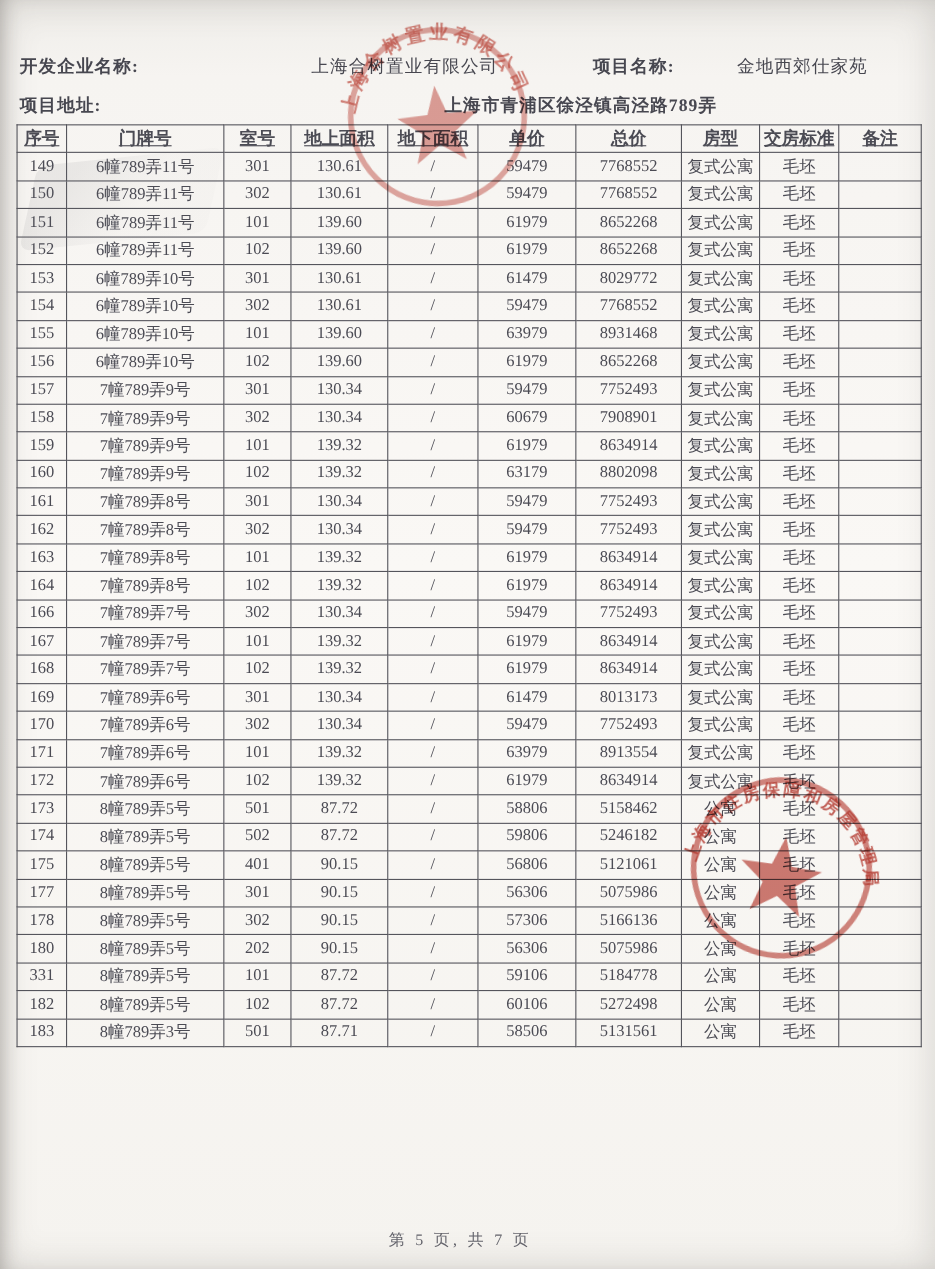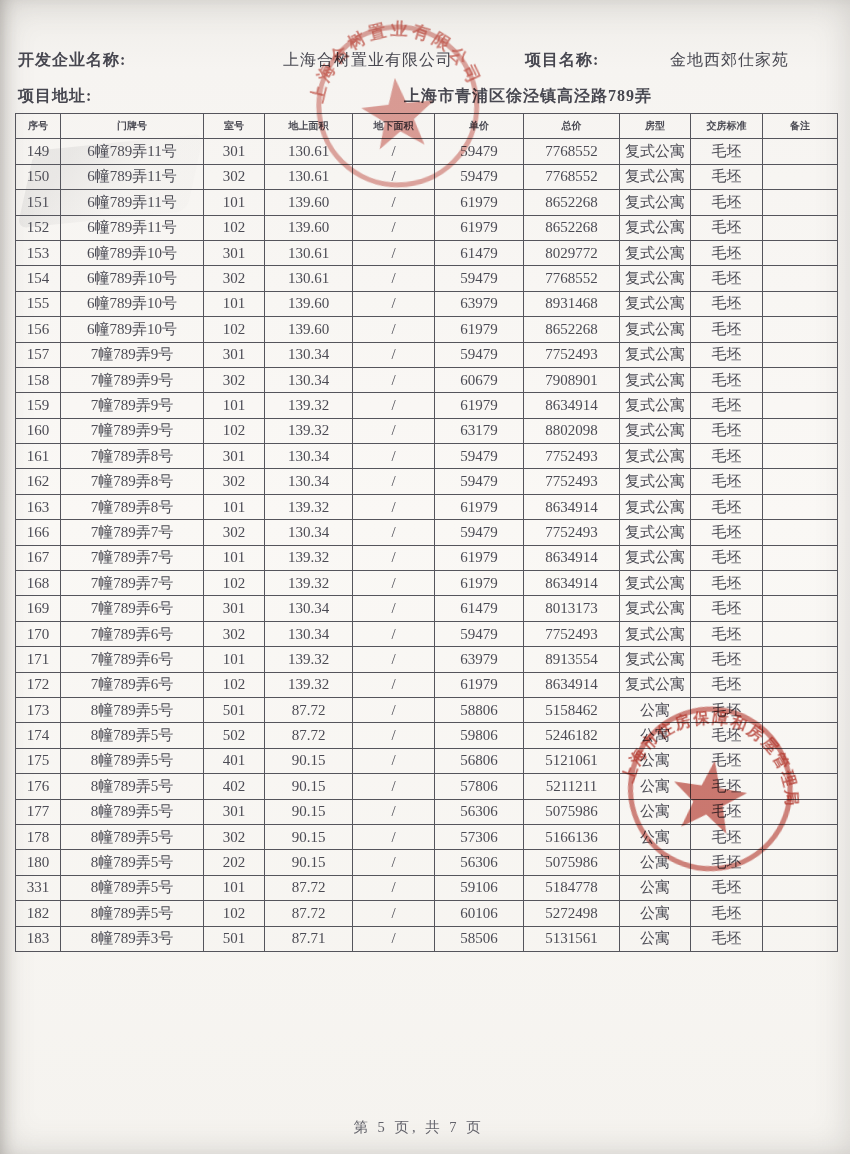--- a/index.html
+++ b/index.html
@@ -30,21 +30,21 @@
   table.price col.c2{width:61px}  table.price col.c3{width:88px}
   table.price col.c4{width:82px}  table.price col.c5{width:89px}
   table.price col.c6{width:96px}  table.price col.c7{width:71px}
   table.price col.c8{width:72px}  table.price col.c9{width:75px}
   table.price th,table.price td{
     border:1.6px solid #55555c;
     height:24.4px;padding:0 2px;
     text-align:center;vertical-align:middle;
     overflow:hidden;white-space:nowrap;
   }
-  table.price th{font-weight:bold;font-size:10px;}
+  table.price th{font-weight:bold;font-size:16px;text-decoration:underline;}
   
   .stamp{
     position:absolute;pointer-events:none;z-index:6;
     mix-blend-mode:multiply;filter:blur(.35px);
   }
   .stamp svg{overflow:visible;}
   .ring{fill:none;stroke-width:5;}
   .seal-text{font-size:17px;letter-spacing:3.5px;font-weight:bold;font-family:"Liberation Serif","DejaVu Serif",serif;}
   .stamp-a{left:312px;top:20px;transform:rotate(-6deg);}
   .stamp-a .ring{stroke:rgba(198,84,74,.50);}
@@ -67,21 +67,21 @@
   }
 </style>
 </head>
 <body>
 
 <div class="page">
 
   <div class="meta">
     <span class="lab" style="left:18px;top:50px">开发企业名称:</span>
     <span class="val" style="left:283px;top:50px">上海合树置业有限公司</span>
-    <span class="lab" style="left:525px;top:50px">项目名称:</span>
+    <span class="lab" style="left:539px;top:50px">项目名称:</span>
     <span class="val" style="left:670px;top:50px">金地西郊仕家苑</span>
     <span class="lab" style="left:18px;top:86px">项目地址:</span>
     <span class="lab" style="left:404px;top:86px">上海市青浦区徐泾镇高泾路789弄</span>
   </div>
 
   <div class="watermark"></div>
 
   <table class="price">
     <colgroup>
       <col class="c0">
@@ -284,20 +284,32 @@
       <td>101</td>
       <td>139.32</td>
       <td>/</td>
       <td>61979</td>
       <td>8634914</td>
       <td>复式公寓</td>
       <td>毛坯</td>
       <td></td>
     </tr>
         <tr>
+      <td>164</td>
+      <td>7幢789弄8号</td>
+      <td>102</td>
+      <td>139.32</td>
+      <td>/</td>
+      <td>61979</td>
+      <td>8634914</td>
+      <td>复式公寓</td>
+      <td>毛坯</td>
+      <td></td>
+    </tr>
+        <tr>
       <td>166</td>
       <td>7幢789弄7号</td>
       <td>302</td>
       <td>130.34</td>
       <td>/</td>
       <td>59479</td>
       <td>7752493</td>
       <td>复式公寓</td>
       <td>毛坯</td>
       <td></td>
@@ -399,32 +411,20 @@
       <td></td>
     </tr>
         <tr>
       <td>175</td>
       <td>8幢789弄5号</td>
       <td>401</td>
       <td>90.15</td>
       <td>/</td>
       <td>56806</td>
       <td>5121061</td>
-      <td>公寓</td>
-      <td>毛坯</td>
-      <td></td>
-    </tr>
-        <tr>
-      <td>176</td>
-      <td>8幢789弄5号</td>
-      <td>402</td>
-      <td>90.15</td>
-      <td>/</td>
-      <td>57806</td>
-      <td>5211211</td>
       <td>公寓</td>
       <td>毛坯</td>
       <td></td>
     </tr>
         <tr>
       <td>177</td>
       <td>8幢789弄5号</td>
       <td>301</td>
       <td>90.15</td>
       <td>/</td>

